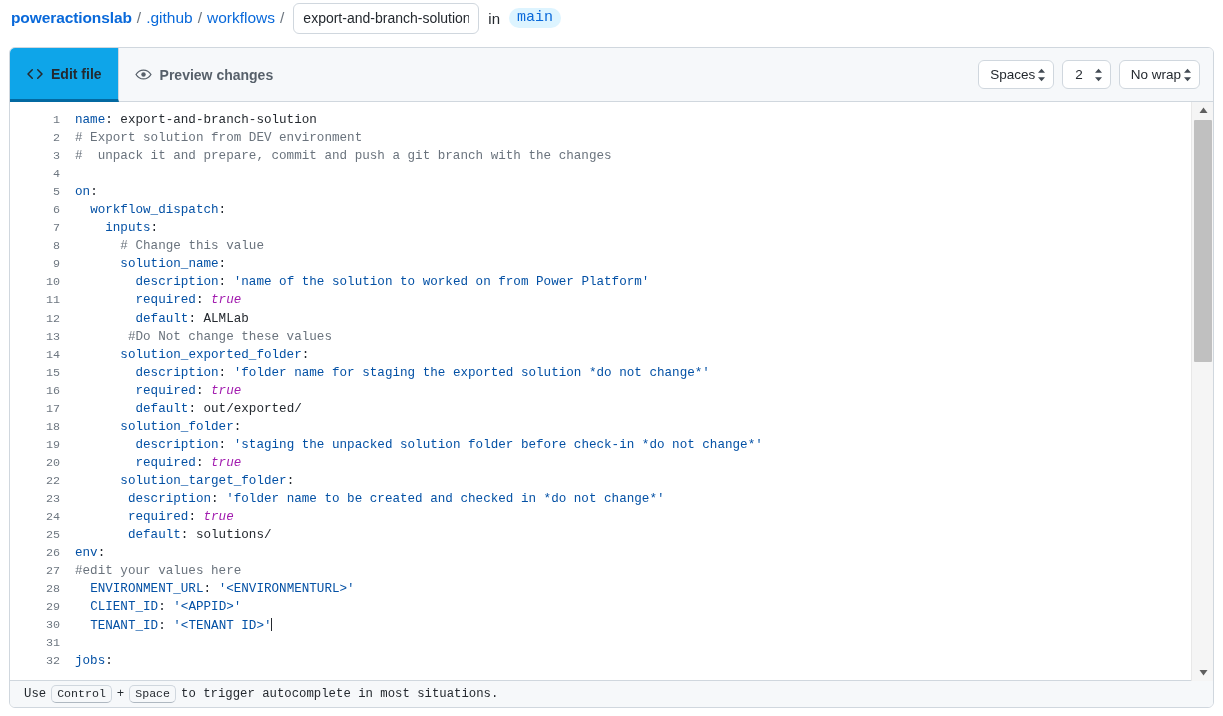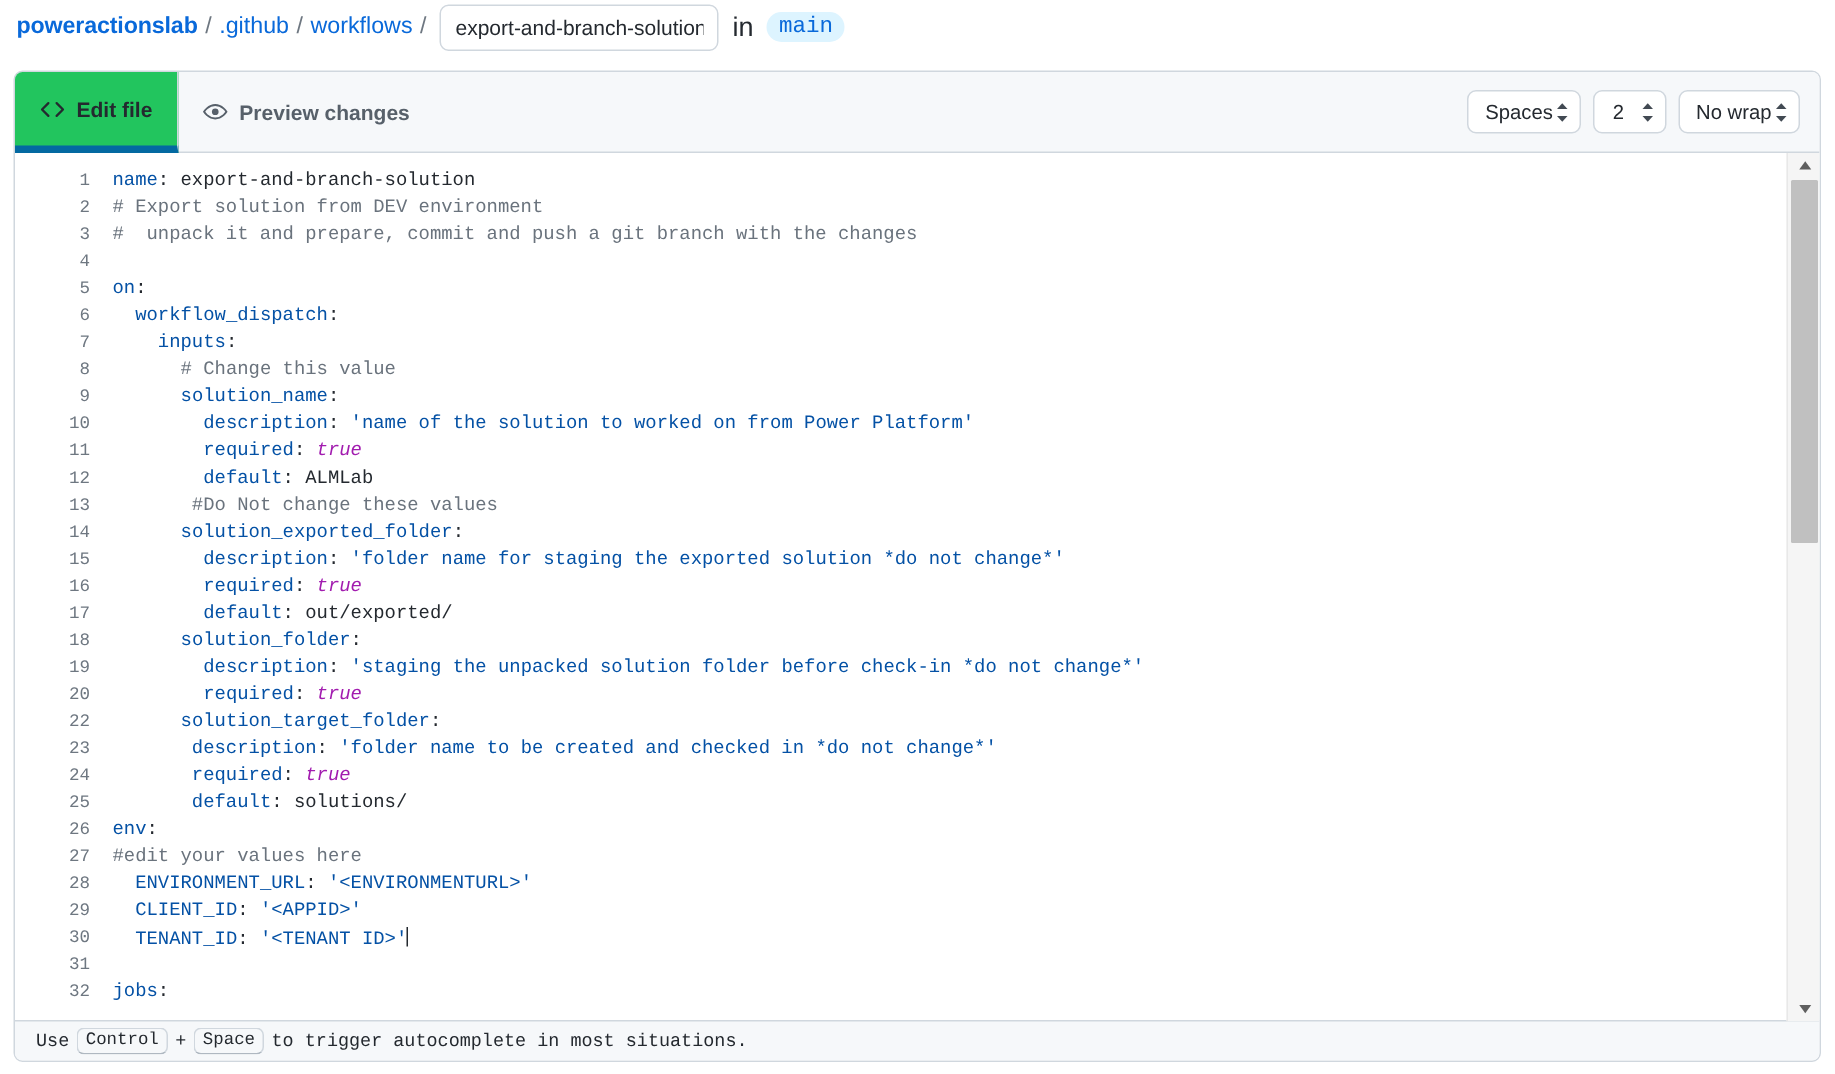--- a/index.html
+++ b/index.html
@@ -42,21 +42,21 @@
     background: #ffffff;
     padding: 0 9px;
     font-family: "Liberation Sans", sans-serif;
     font-size: 14px;
     color: #24292f;
     outline: none;
   }
   .in-word {
     margin: 0 9px 0 9px;
     color: #24292f;
-    font-size: 18px;
+    font-size: 15px;
   }
   .branch-badge {
     display: inline-block;
     background: #ddf4ff;
     color: #0969da;
     border-radius: 12px;
     padding: 2px 8px 3px 8px;
     font-family: "Liberation Mono", monospace;
     font-size: 15px;
     line-height: 15px;
@@ -89,24 +89,24 @@
     align-items: center;
     gap: 8px;
     padding: 0 16px;
     font-size: 14px;
     color: #24292f;
     cursor: pointer;
     border-right: 1px solid #d0d7de;
     position: relative;
   }
   .tab.active {
-    background: #22c55e;
+    background: #0ea5e9;
     font-weight: bold;
     margin-bottom: -1px;
-    border-bottom: 5px solid #0369a1;
+    border-bottom: 3px solid #0369a1;
     justify-content: space-between;
   }
   .tab.inactive {
     color: #57606a;
     font-weight: bold;
     border-right: none;
   }
   .tab-icon {
     display: inline-flex;
     align-items: center;

